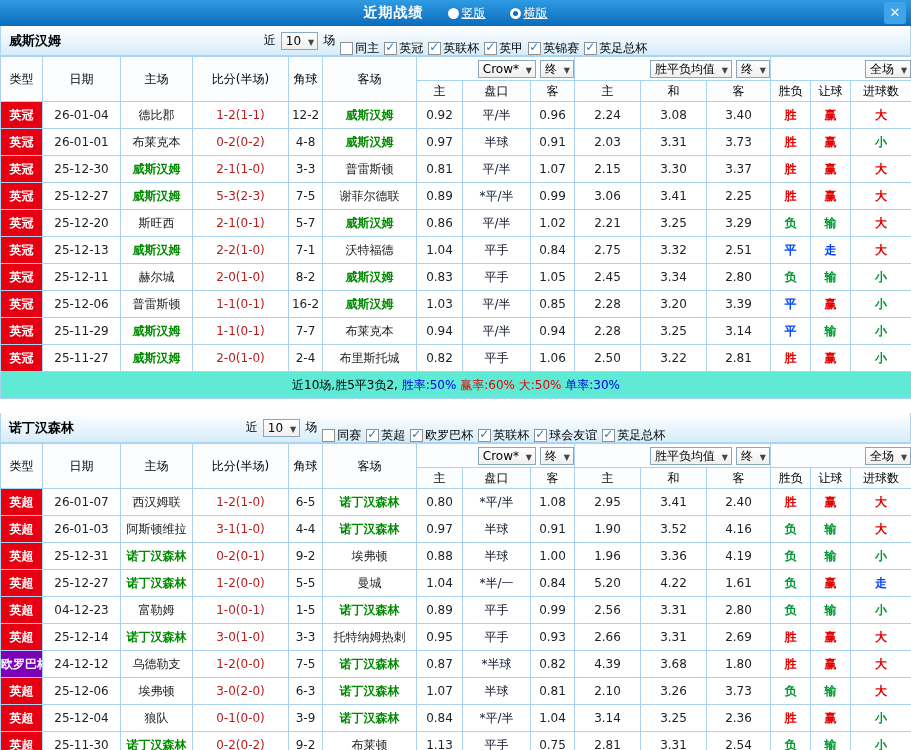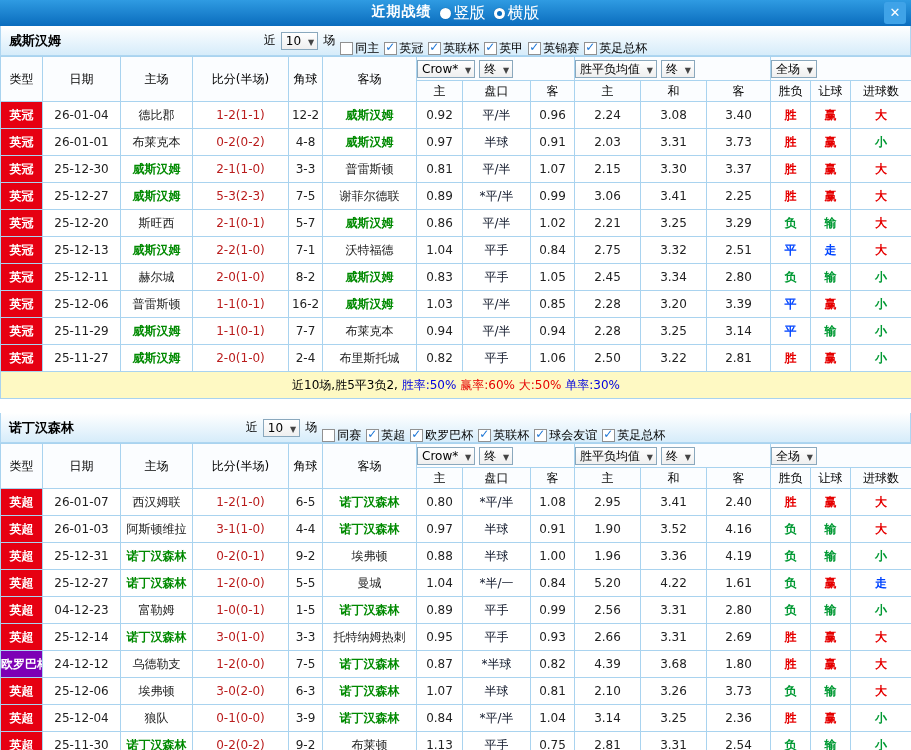--- a/index.html
+++ b/index.html
@@ -6,23 +6,23 @@
   html,body { margin:0; padding:0; }
   body {
     width:911px; height:750px; overflow:hidden; background:#fff;
     font-family:"DejaVu Sans","Liberation Sans",sans-serif; font-size:12px; color:#222;
   }
   
   .titlebar {
     height:26px; background:linear-gradient(to bottom,#2f9be2,#0a6cbd);
     position:relative; display:flex; align-items:center; justify-content:center;
   }
-  .title-group { display:flex; align-items:flex-start; gap:8px; }
+  .title-group { display:flex; align-items:flex-end; gap:24px; }
   .title-text { color:#fff; font-size:14px; font-weight:bold; letter-spacing:1px; }
-  .radio-wrap { display:flex; align-items:center; gap:3px; color:#fff; font-size:16px; cursor:pointer; }
+  .radio-wrap { display:flex; align-items:center; gap:3px; color:#fff; font-size:12px; cursor:pointer;text-decoration:underline; }
   .radio-dot { width:11px; height:11px; border-radius:50%; background:#fff; position:relative; box-shadow:0 0 1px #0a528f; }
   .radio-dot.sel::after { content:""; position:absolute; left:3px; top:3px; width:5px; height:5px; border-radius:50%; background:#0a6cbd; }
   .close-btn {
     position:absolute; right:5px; top:2px; width:22px; height:22px; border-radius:3px;
     background:#3fa3e8; color:#fff; font-size:13px; line-height:22px; text-align:center; cursor:pointer;
   }
   
   .control-bar {
     height:30px; background:linear-gradient(to bottom,#ffffff,#d6ecfa);
     border:1px solid #aed6f1; border-top:none;
@@ -43,32 +43,32 @@
   
   table.data-table { border-collapse:collapse; table-layout:fixed; width:911px; }
   .data-table th, .data-table td {
     border:1px solid #a9d3ef; text-align:center; padding:0;
     white-space:nowrap; overflow:hidden; font-size:12px;
   }
   .data-table thead th { background:#fbfdff; font-weight:normal; color:#000; }
   tr.h1 th { height:24px; }
   tr.h2 th { height:21px; }
   .data-table td { height:27px; }
-  .sel-group { display:flex; justify-content:flex-start; align-items:center; gap:4px; }
+  .sel-group { display:flex; justify-content:flex-end; align-items:center; gap:4px; }
   .type-cell { font-weight:bold; }
   .type-cell.t-red { background:#e60012; color:#fff; }
   .type-cell.t-purple { background:#7d00b5; color:#fff; }
   .team-cell { color:#222; }
   .focus-team { color:#008a00; font-weight:bold; }
   .score-cell { color:#b91c1c; }
   .handicap-cell { color:#0f172a; }
   .r-red { color:#e60000; font-weight:bold; }
   .r-green { color:#009933; font-weight:bold; }
   .r-blue { color:#0044ff; font-weight:bold; }
-  .summary-cell { height:23px; font-size:12px; background:#fef9c3;margin-top:9px; }
+  .summary-cell { height:23px; font-size:12px; background:#5eead4;margin-top:9px; }
   .section-gap { height:14px; }
 </style>
 </head>
 <body>
 
 <div class="titlebar">
   <div class="title-group">
     <span class="title-text">近期战绩</span>
     <span class="radio-wrap">
       <span class="radio-dot"></span>

